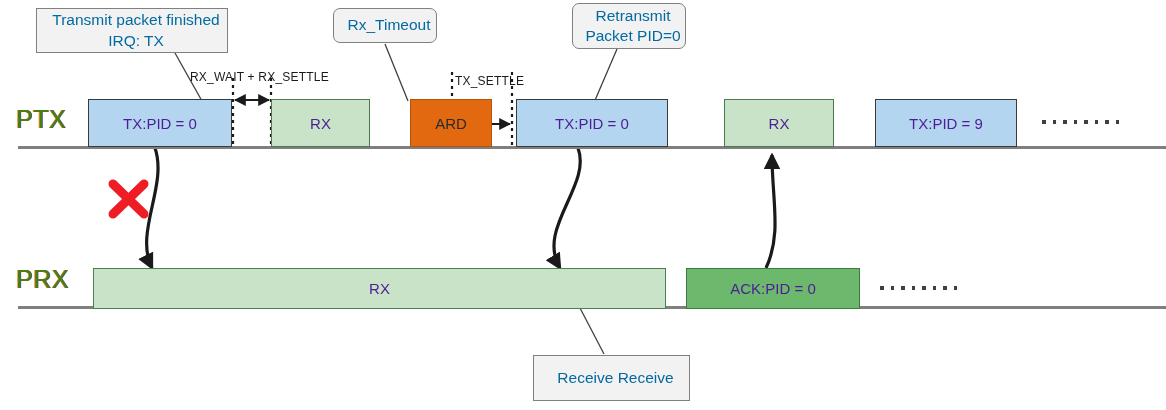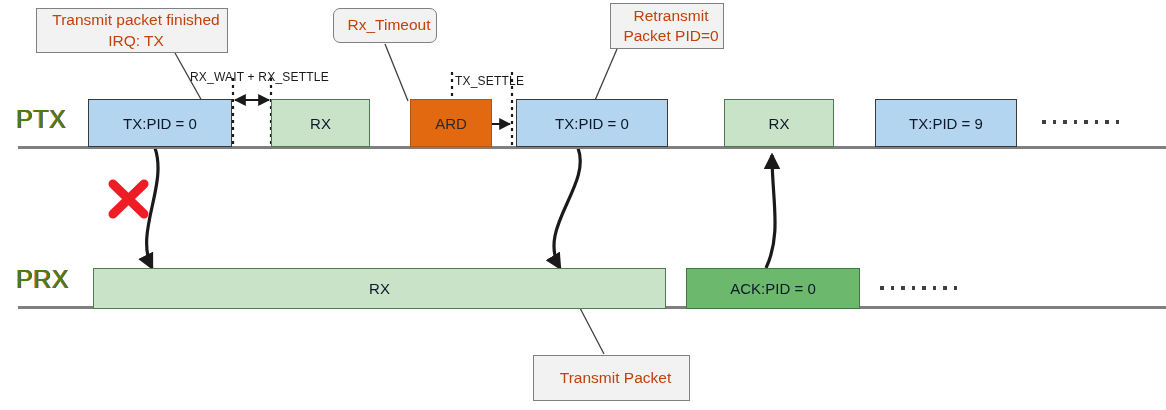--- a/index.html
+++ b/index.html
@@ -41,42 +41,42 @@
 
   
   .blk {
     position: absolute;
     box-sizing: border-box;
     border: 1.6px solid #404040;
     display: flex;
     align-items: center;
     justify-content: center;
     font-size: 15px;
-    color: #0f172a;
+    color: #4c1d95;
     white-space: nowrap;
   }
   .blk.tx   { background: #b4d5f0; border-color: #3a3a3a; }
   .blk.rx   { background: #c8e3c8; border-color: #4c7a4c; }
   .blk.ard  { background: #e2690f; border-color: #b4540a; color: #2b2b2b; }
   .blk.rxlong { background: #c8e3c8; border-color: #4f7d4f; }
   .blk.ack  { background: #6cb86c; border-color: #3f7a3f; }
 
   
   .note {
     position: absolute;
     box-sizing: border-box;
     background: #f2f2f2;
     border: 1.3px solid #808080;
     display: flex;
     flex-direction: column;
     align-items: center;
     justify-content: center;
     font-size: 15.5px;
     line-height: 1.32;
-    color: #c2410c;
+    color: #0369a1;
     text-align: center;
     white-space: nowrap;
     padding-left: 8px;
   }
   .note span { display: block; }
 
   
   .interval-label {
     position: absolute;
     font-size: 12px;
@@ -182,22 +182,22 @@
 
   <div class="note" style="left:36px; top:8px; width:192px; height:45px;">
     <span>Transmit packet finished</span>
     <span>IRQ: TX</span>
   </div>
 
   <div class="note" style="left:333px; top:8px; width:104px; height:35px;border-radius:7px;">
     <span>Rx_Timeout</span>
   </div>
 
-  <div class="note" style="left:610px; top:3px; width:114px; height:46px;">
+  <div class="note" style="left:572px; top:3px; width:114px; height:46px;border-radius:7px;">
     <span>Retransmit</span>
     <span>Packet PID=0</span>
   </div>
 
   <div class="note" style="left:533px; top:355px; width:157px; height:46px;">
-    <span>Transmit Packet</span>
+    <span>Receive Receive</span>
   </div>
 
 </div>
 
 </body></html>

